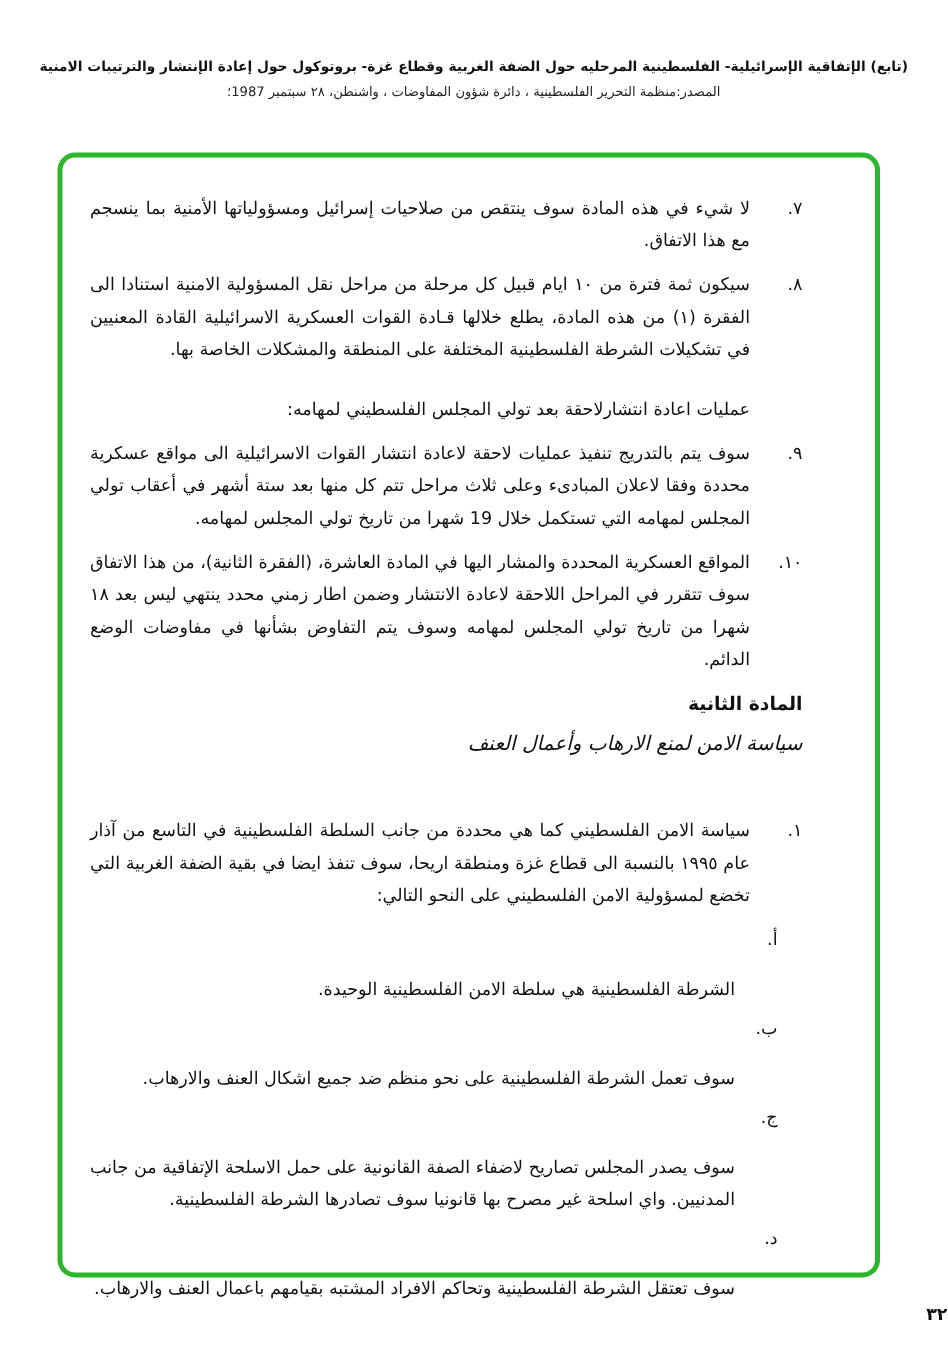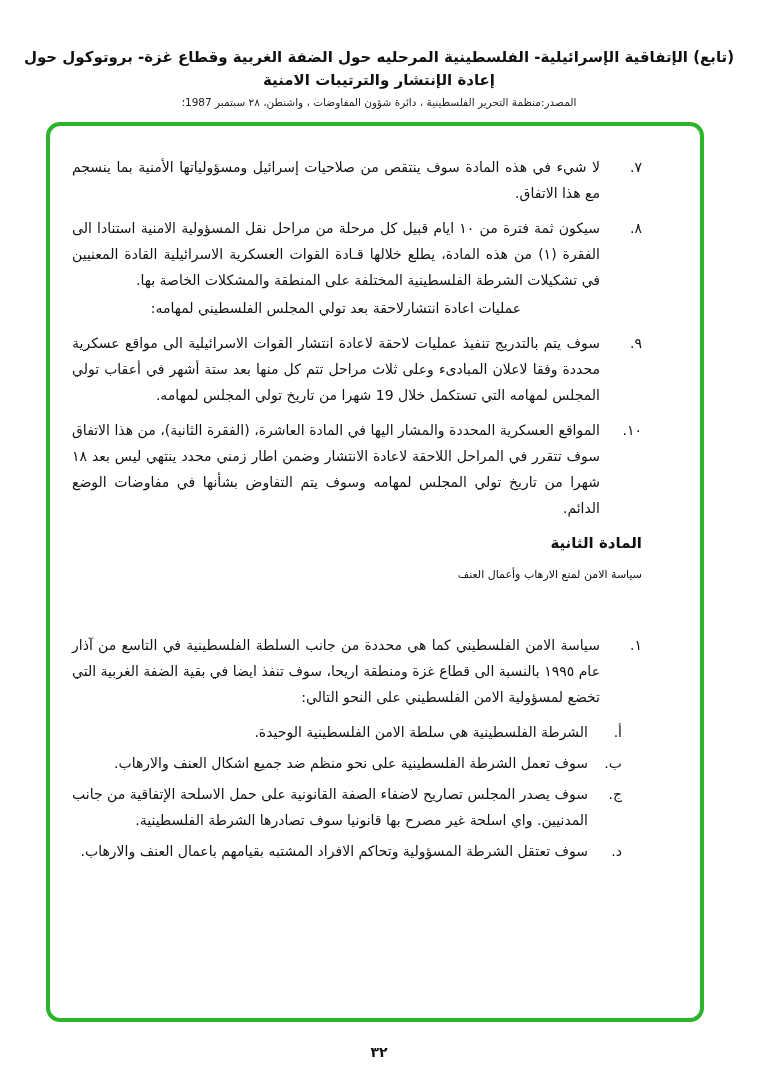--- a/index.html
+++ b/index.html
@@ -17,21 +17,21 @@
     direction: rtl;
   }
   .header {
     position: absolute;
     top: 46px;
     right: 14px;
     left: 14px;
     text-align: center;
   }
   .header-title {
-    font-size: 15px;
+    font-size: 11px;
     font-weight: bold;
     color: #111111;
     letter-spacing: 0.2px;
     line-height: 1.5;
   }
   .header-source {
     margin-top: 5px;
     font-size: 10.5px;
     color: #222222;
   }
@@ -66,51 +66,53 @@
   .item .txt {
     flex: 1;
     text-align: justify;
   }
   .item.no-gap { margin-bottom: 2px; }
   .subhead-line {
     display: flex;
     margin-bottom: 9px;
   }
   .subhead-line .num { flex: 0 0 42px; }
-  .subhead-line .txt { flex: 1; text-align: center; }
+  .subhead-line .txt { flex: 1; text-align: right; margin-top: 20px; }
   .article-heading {
     font-size: 15px;
     font-weight: bold;
     text-align: right;
   }
   .article-subtitle {
     margin-top: 6px;
-    font-size: 11px;
+    font-size: 16px;
     text-align: right;
+    font-style: italic;
   }
   .section2-items { margin-top: 44px; }
   .subitem {
     display: flex;
     margin-right: 20px;
     margin-bottom: 5px;
   }
   .subitem .num {
     flex: 0 0 34px;
     text-align: right;
   }
   .subitem .txt {
     flex: 1;
     text-align: justify;
+    margin-top: 40px;
   }
   .page-number {
     position: absolute;
     bottom: 18px;
     left: 0;
     right: 0;
-    text-align: center;
+    text-align: right;
     font-size: 14px;
     font-weight: bold;
     letter-spacing: 7px;
     color: #111111;
   }
 </style>
 </head>
 <body>
 
 <div class="page">
@@ -167,21 +169,21 @@
           <span class="txt">سوف تعمل الشرطة الفلسطينية على نحو منظم ضد جميع اشكال العنف والارهاب.</span>
         </div>
 
         <div class="subitem">
           <span class="num">ج.</span>
           <span class="txt">سوف يصدر المجلس تصاريح لاضفاء الصفة القانونية على حمل الاسلحة الإتفاقية من جانب المدنيين. واي اسلحة غير مصرح بها قانونيا سوف تصادرها الشرطة الفلسطينية.</span>
         </div>
 
         <div class="subitem">
           <span class="num">د.</span>
-          <span class="txt">سوف تعتقل الشرطة المسؤولية وتحاكم الافراد المشتبه بقيامهم باعمال العنف والارهاب.</span>
+          <span class="txt">سوف تعتقل الشرطة الفلسطينية وتحاكم الافراد المشتبه بقيامهم باعمال العنف والارهاب.</span>
         </div>
       </div>
 
     </div>
   </div>
 
   <div class="page-number">٣٢</div>
 
 </div>
 

